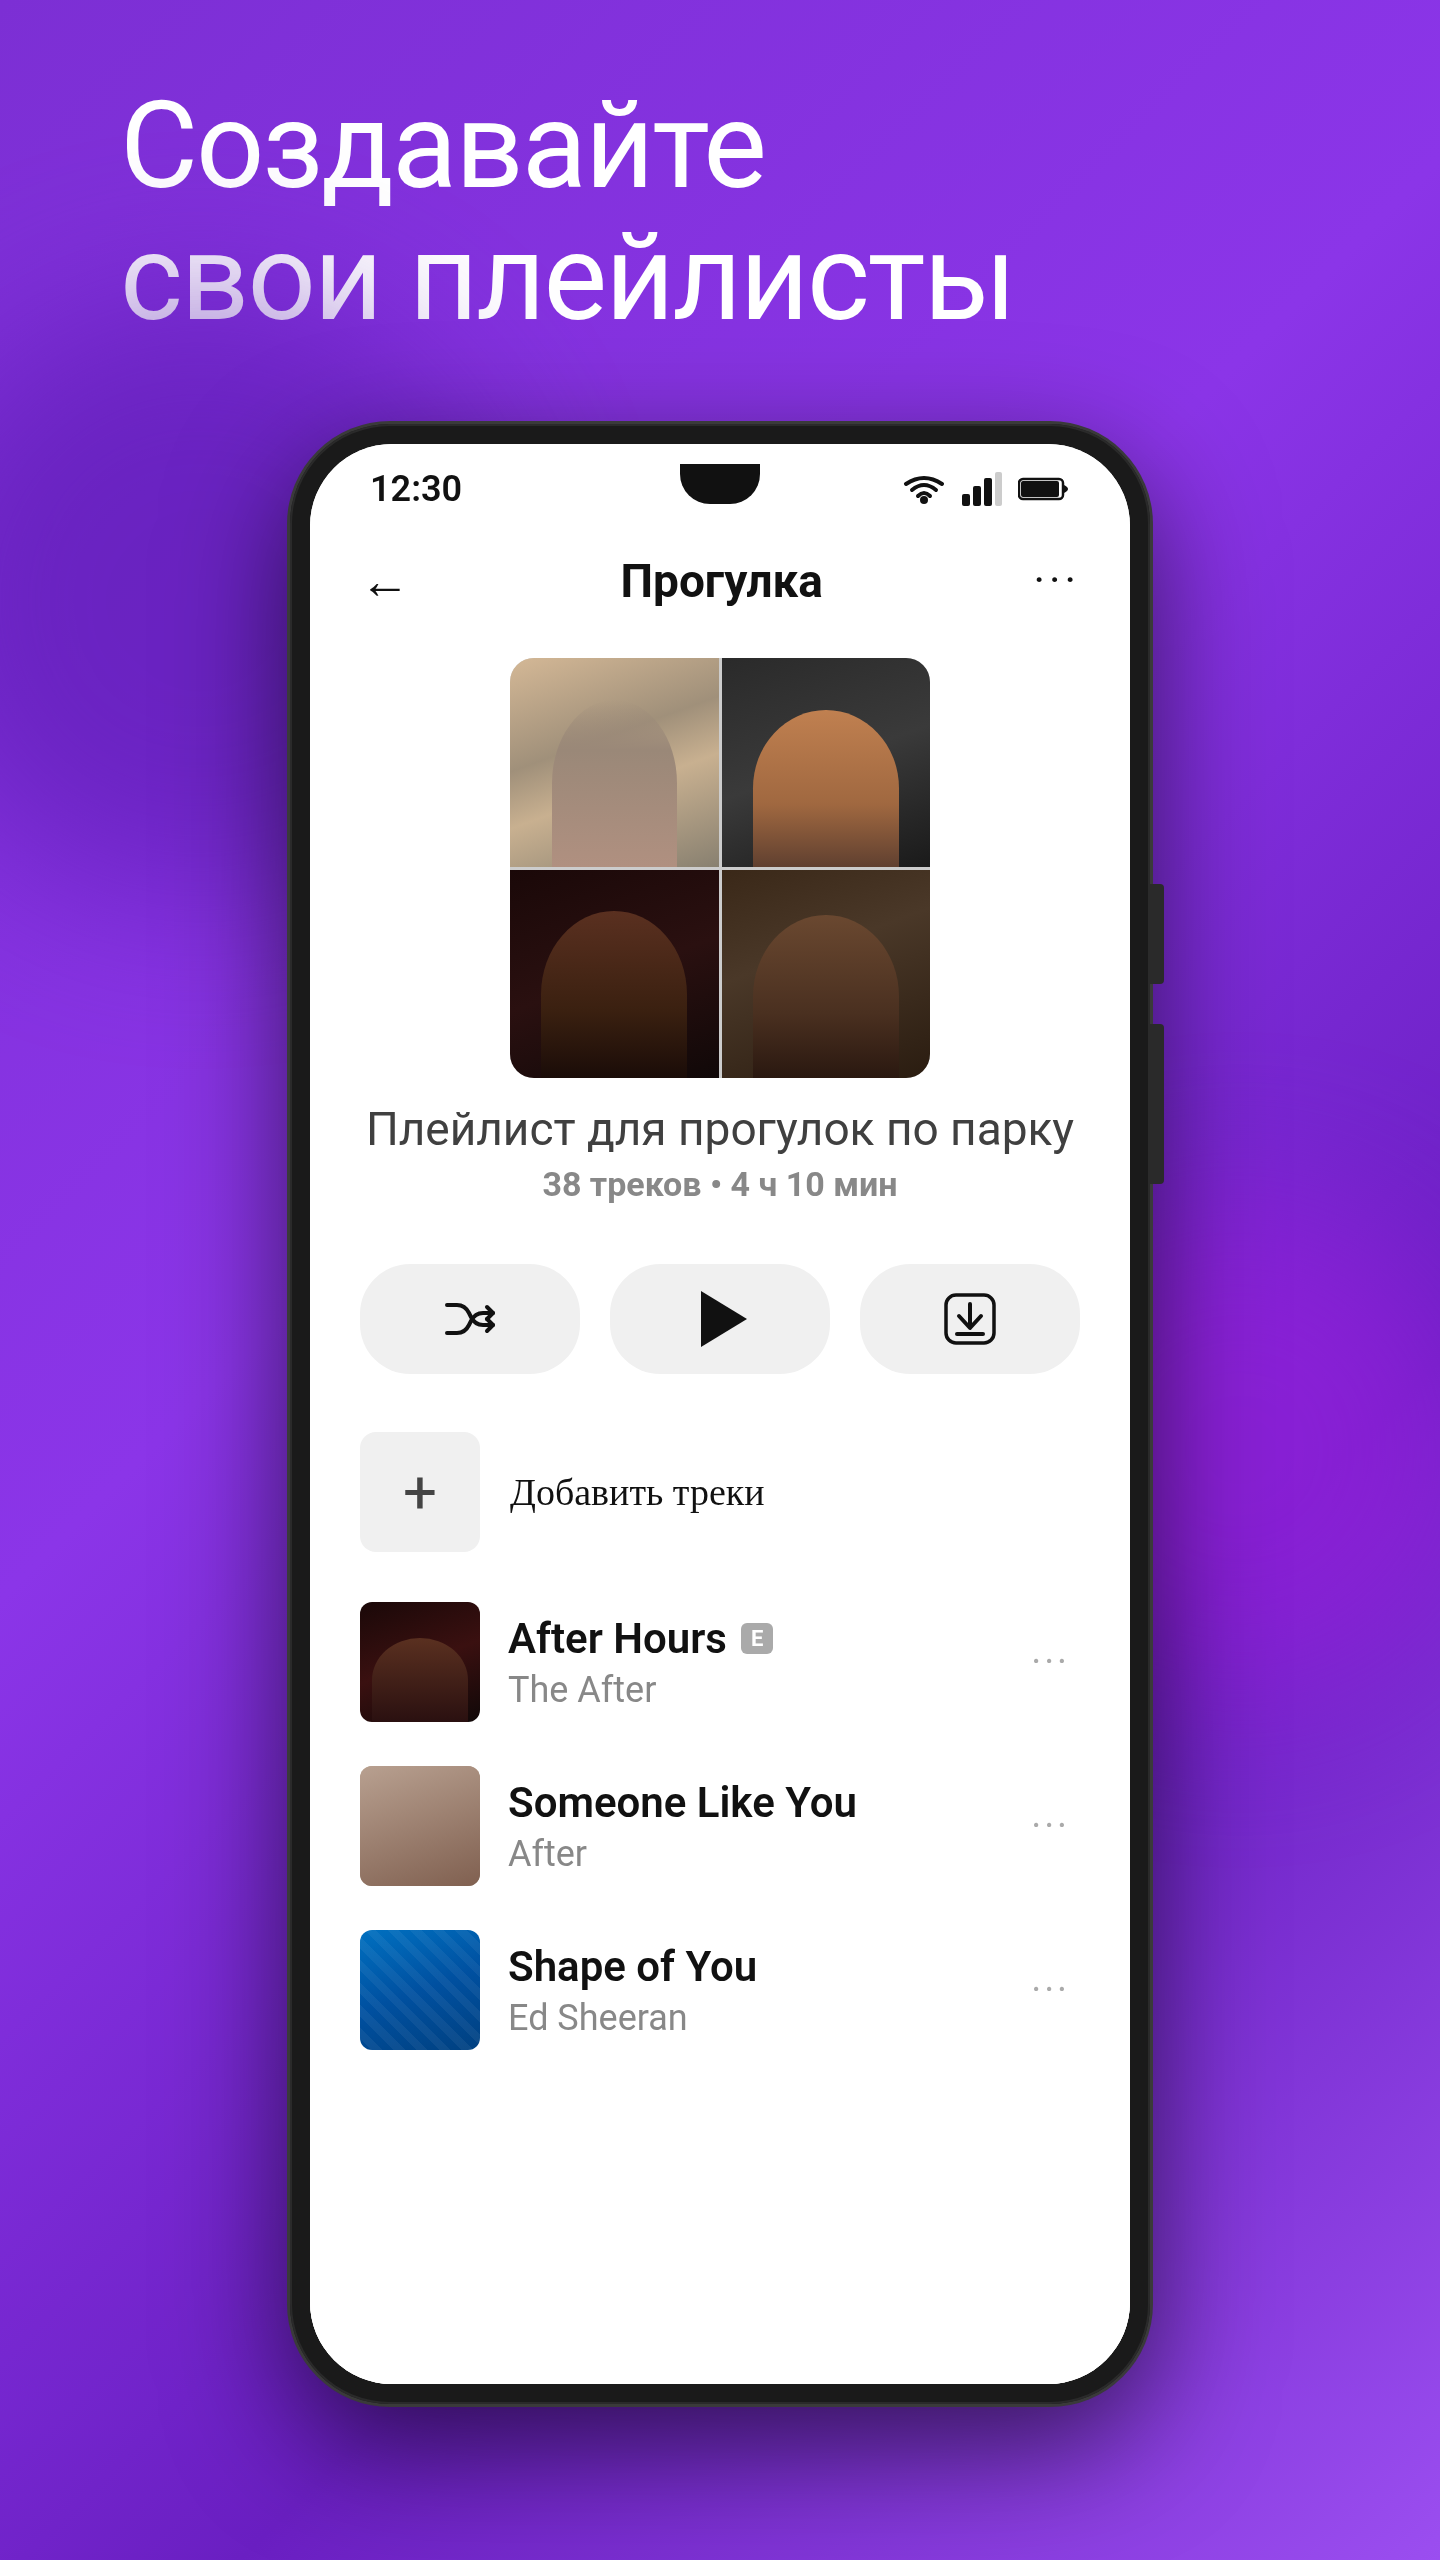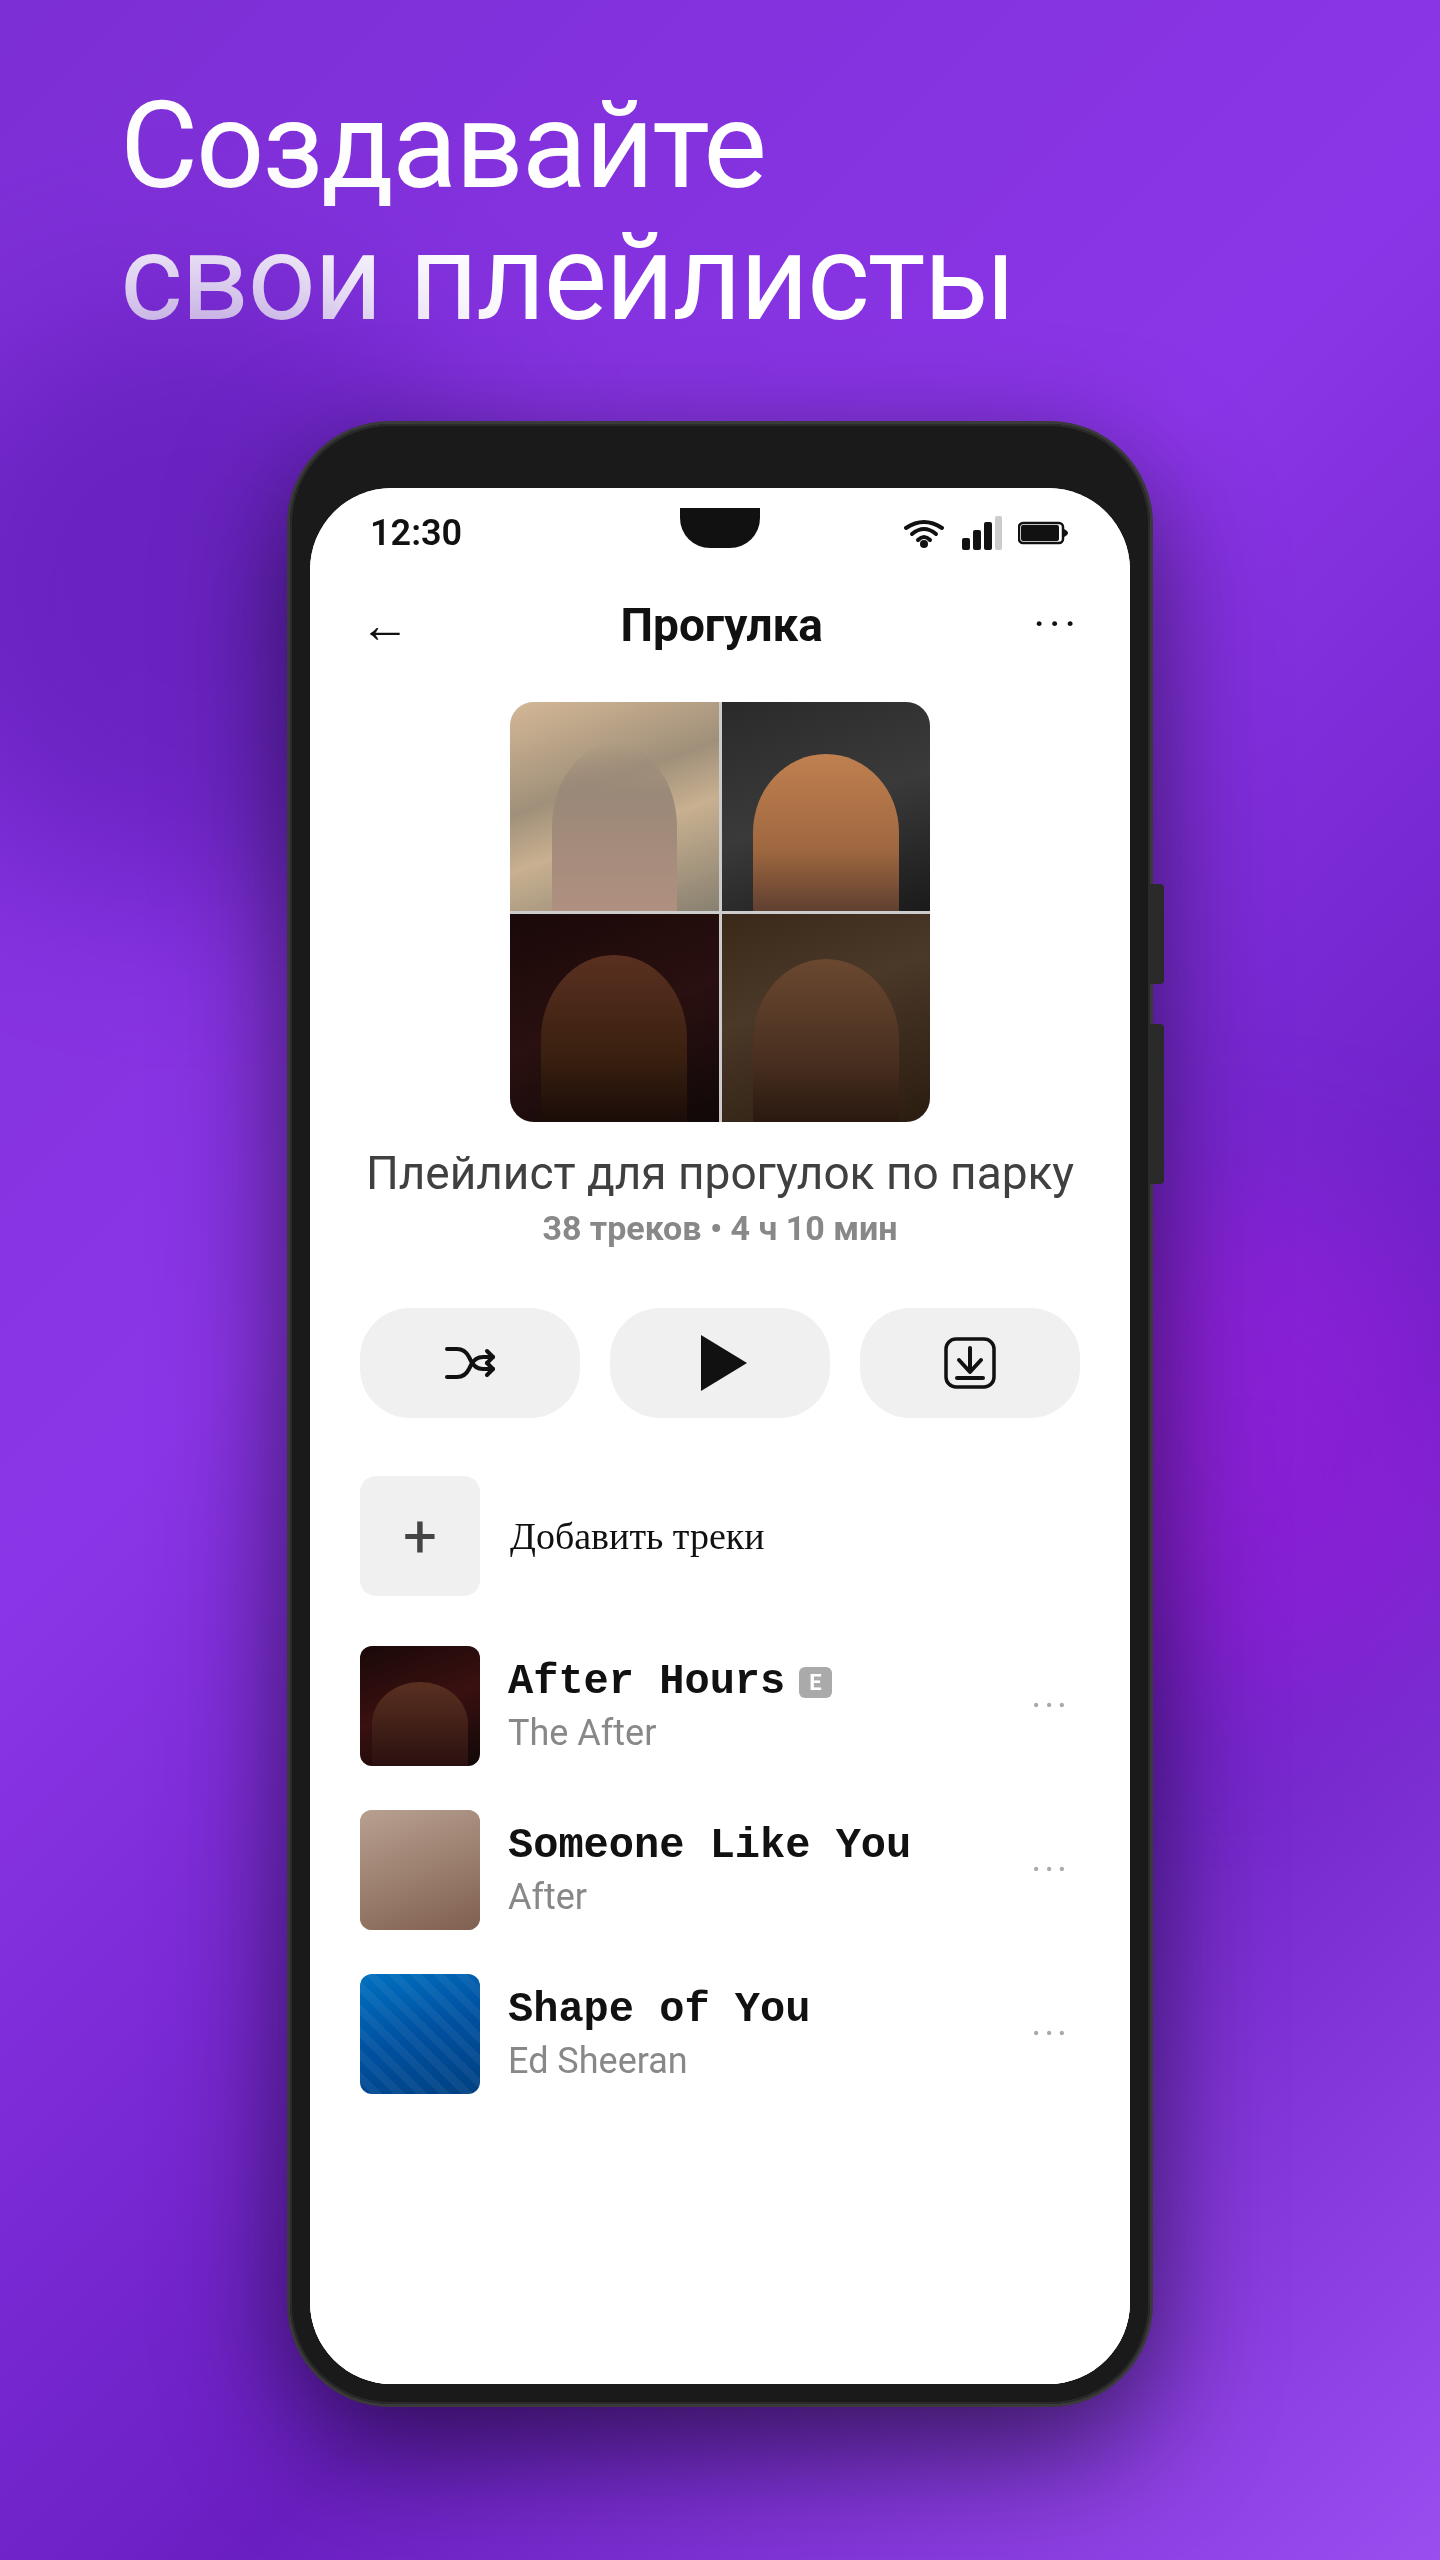--- a/index.html
+++ b/index.html
@@ -80,21 +80,20 @@
       position: absolute;
       top: 20px;
       left: 20px;
       right: 20px;
       bottom: 20px;
       background: #f8f8f8;
       border-radius: 82px;
       overflow: hidden;
       display: flex;
       flex-direction: column;
-      margin-top: 44px;
     }
 
     
     .status-bar {
       background: white;
       display: flex;
       justify-content: space-between;
       align-items: center;
       padding: 20px 60px 10px 60px;
       height: 80px;
@@ -386,21 +385,20 @@
     .track-title-row {
       display: flex;
       align-items: center;
       gap: 14px;
     }
 
     .track-title {
       font-size: 42px;
       font-weight: 600;
       color: #111;
-      font-family: Liberation Mono, monospace;
     }
 
     .explicit-badge {
       background: #aaa;
       color: white;
       font-size: 22px;
       font-weight: 700;
       padding: 3px 10px;
       border-radius: 6px;
       letter-spacing: 0;

